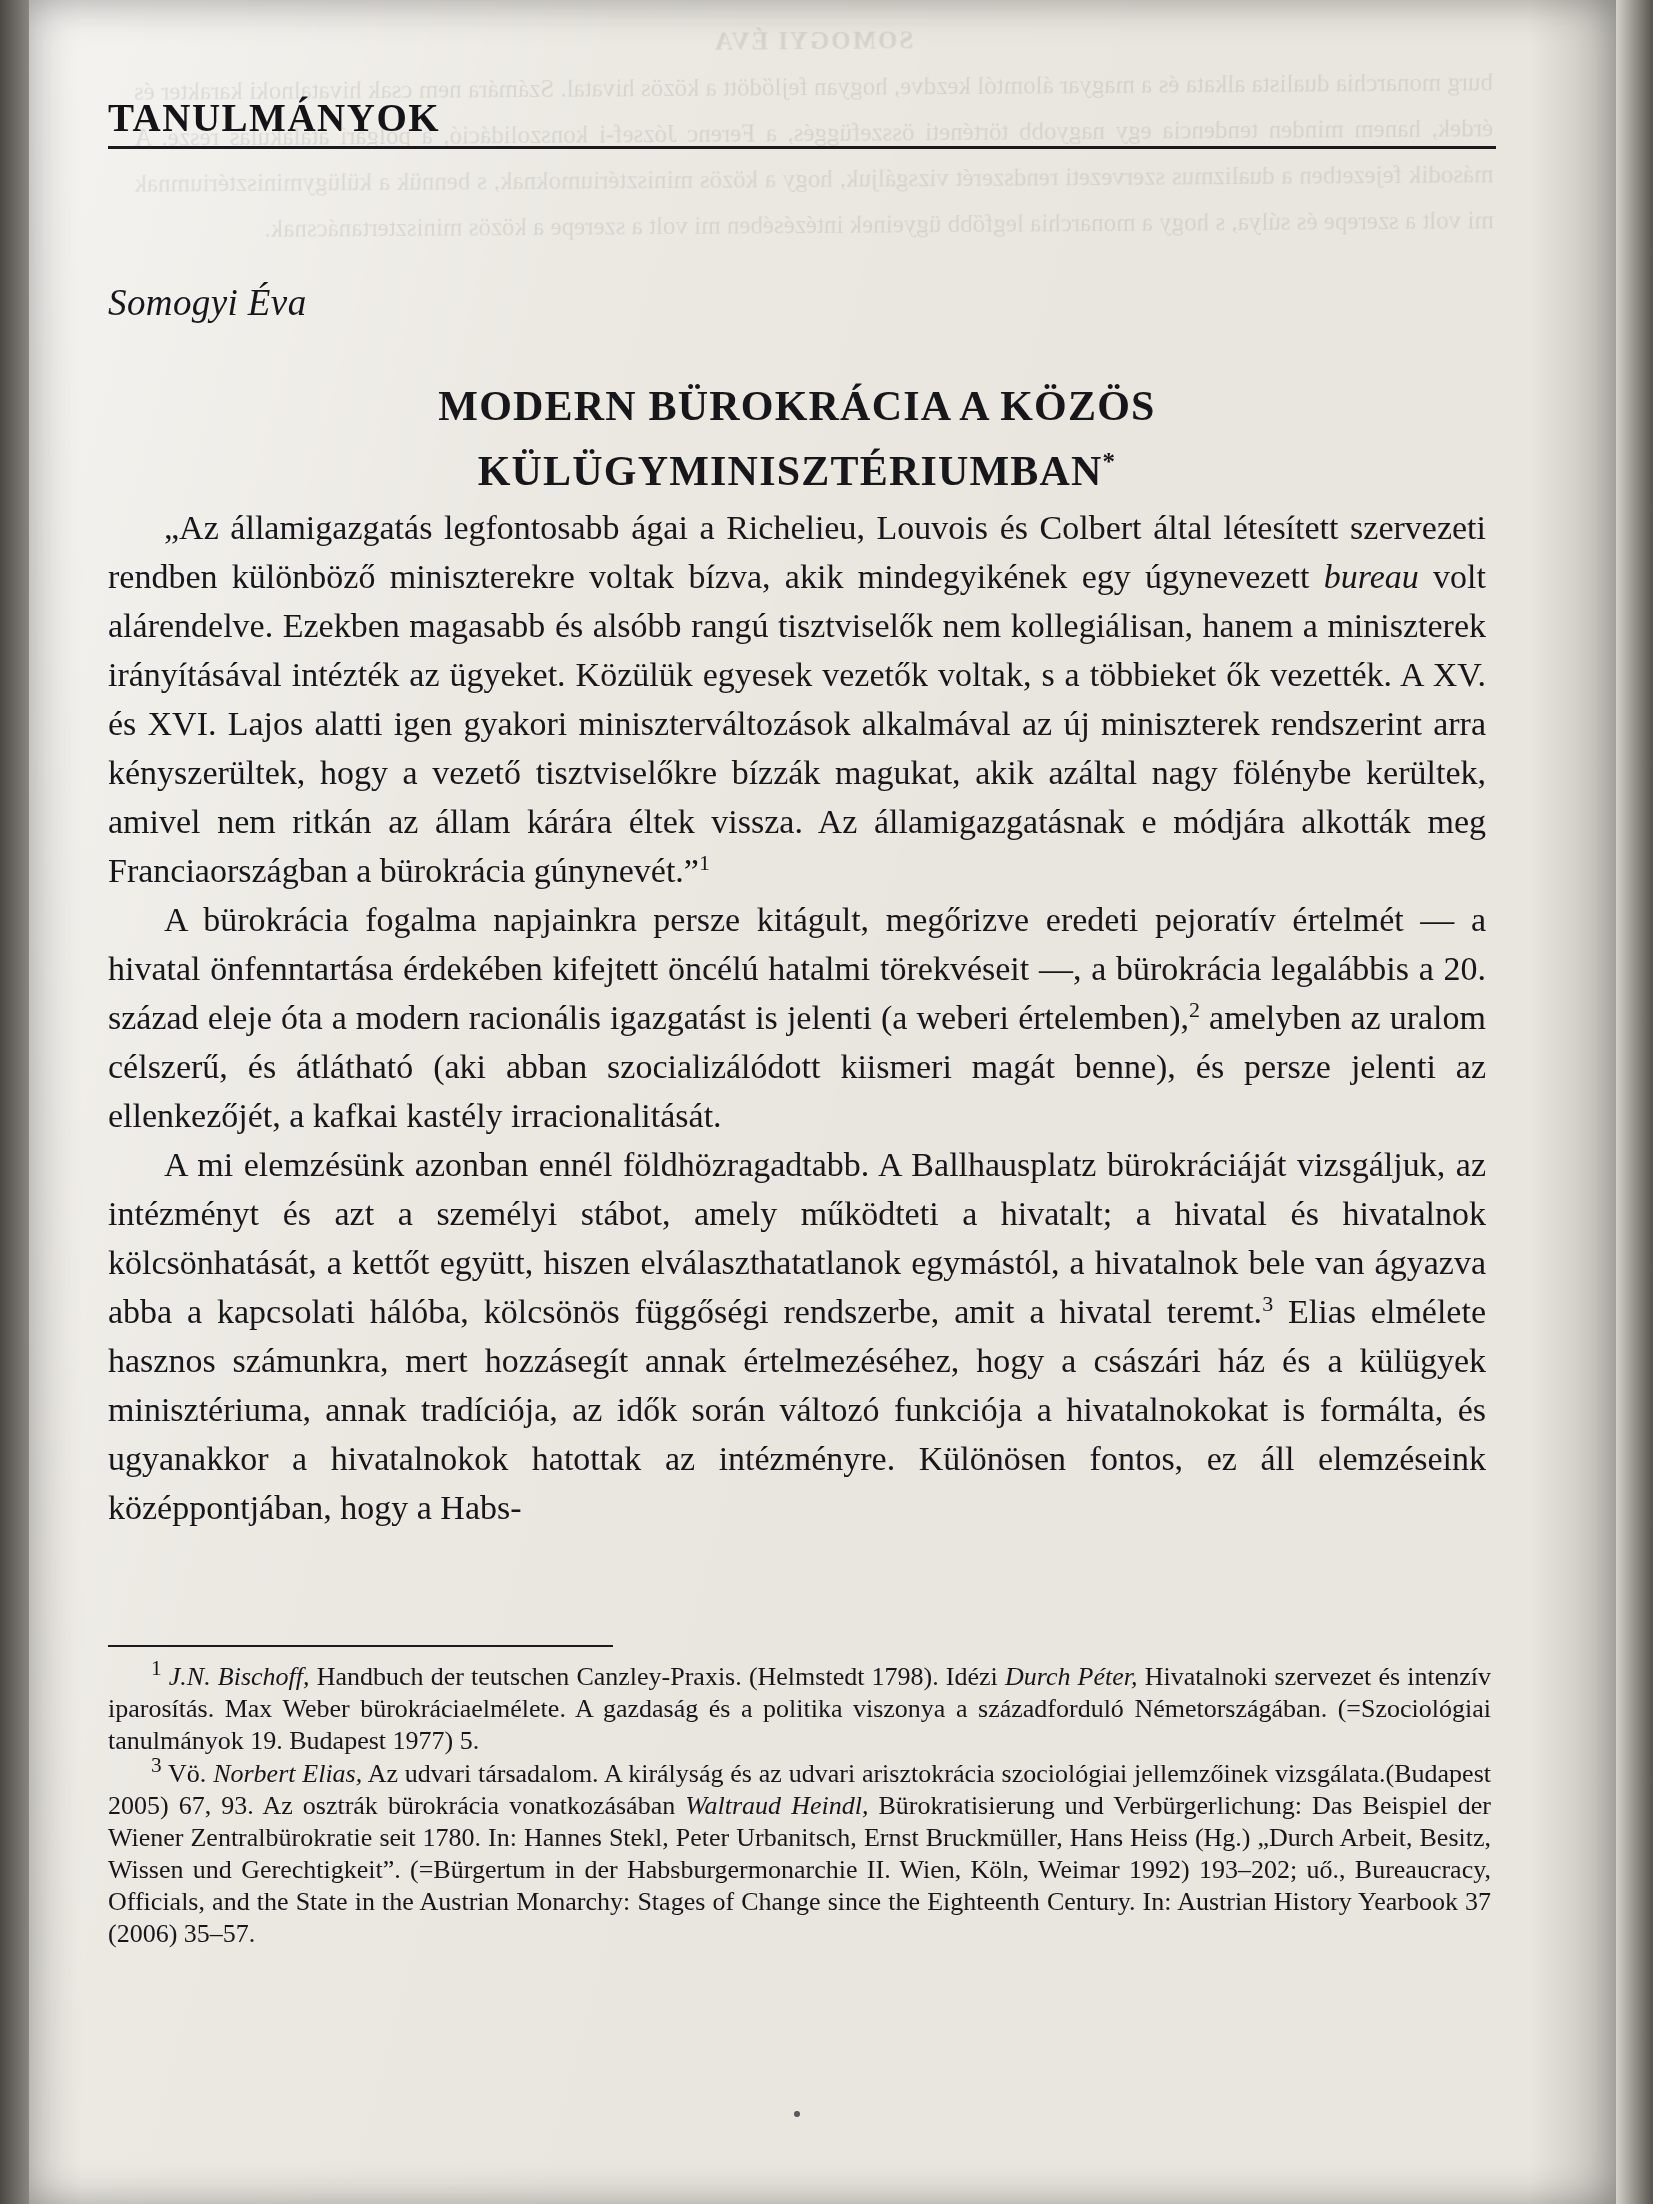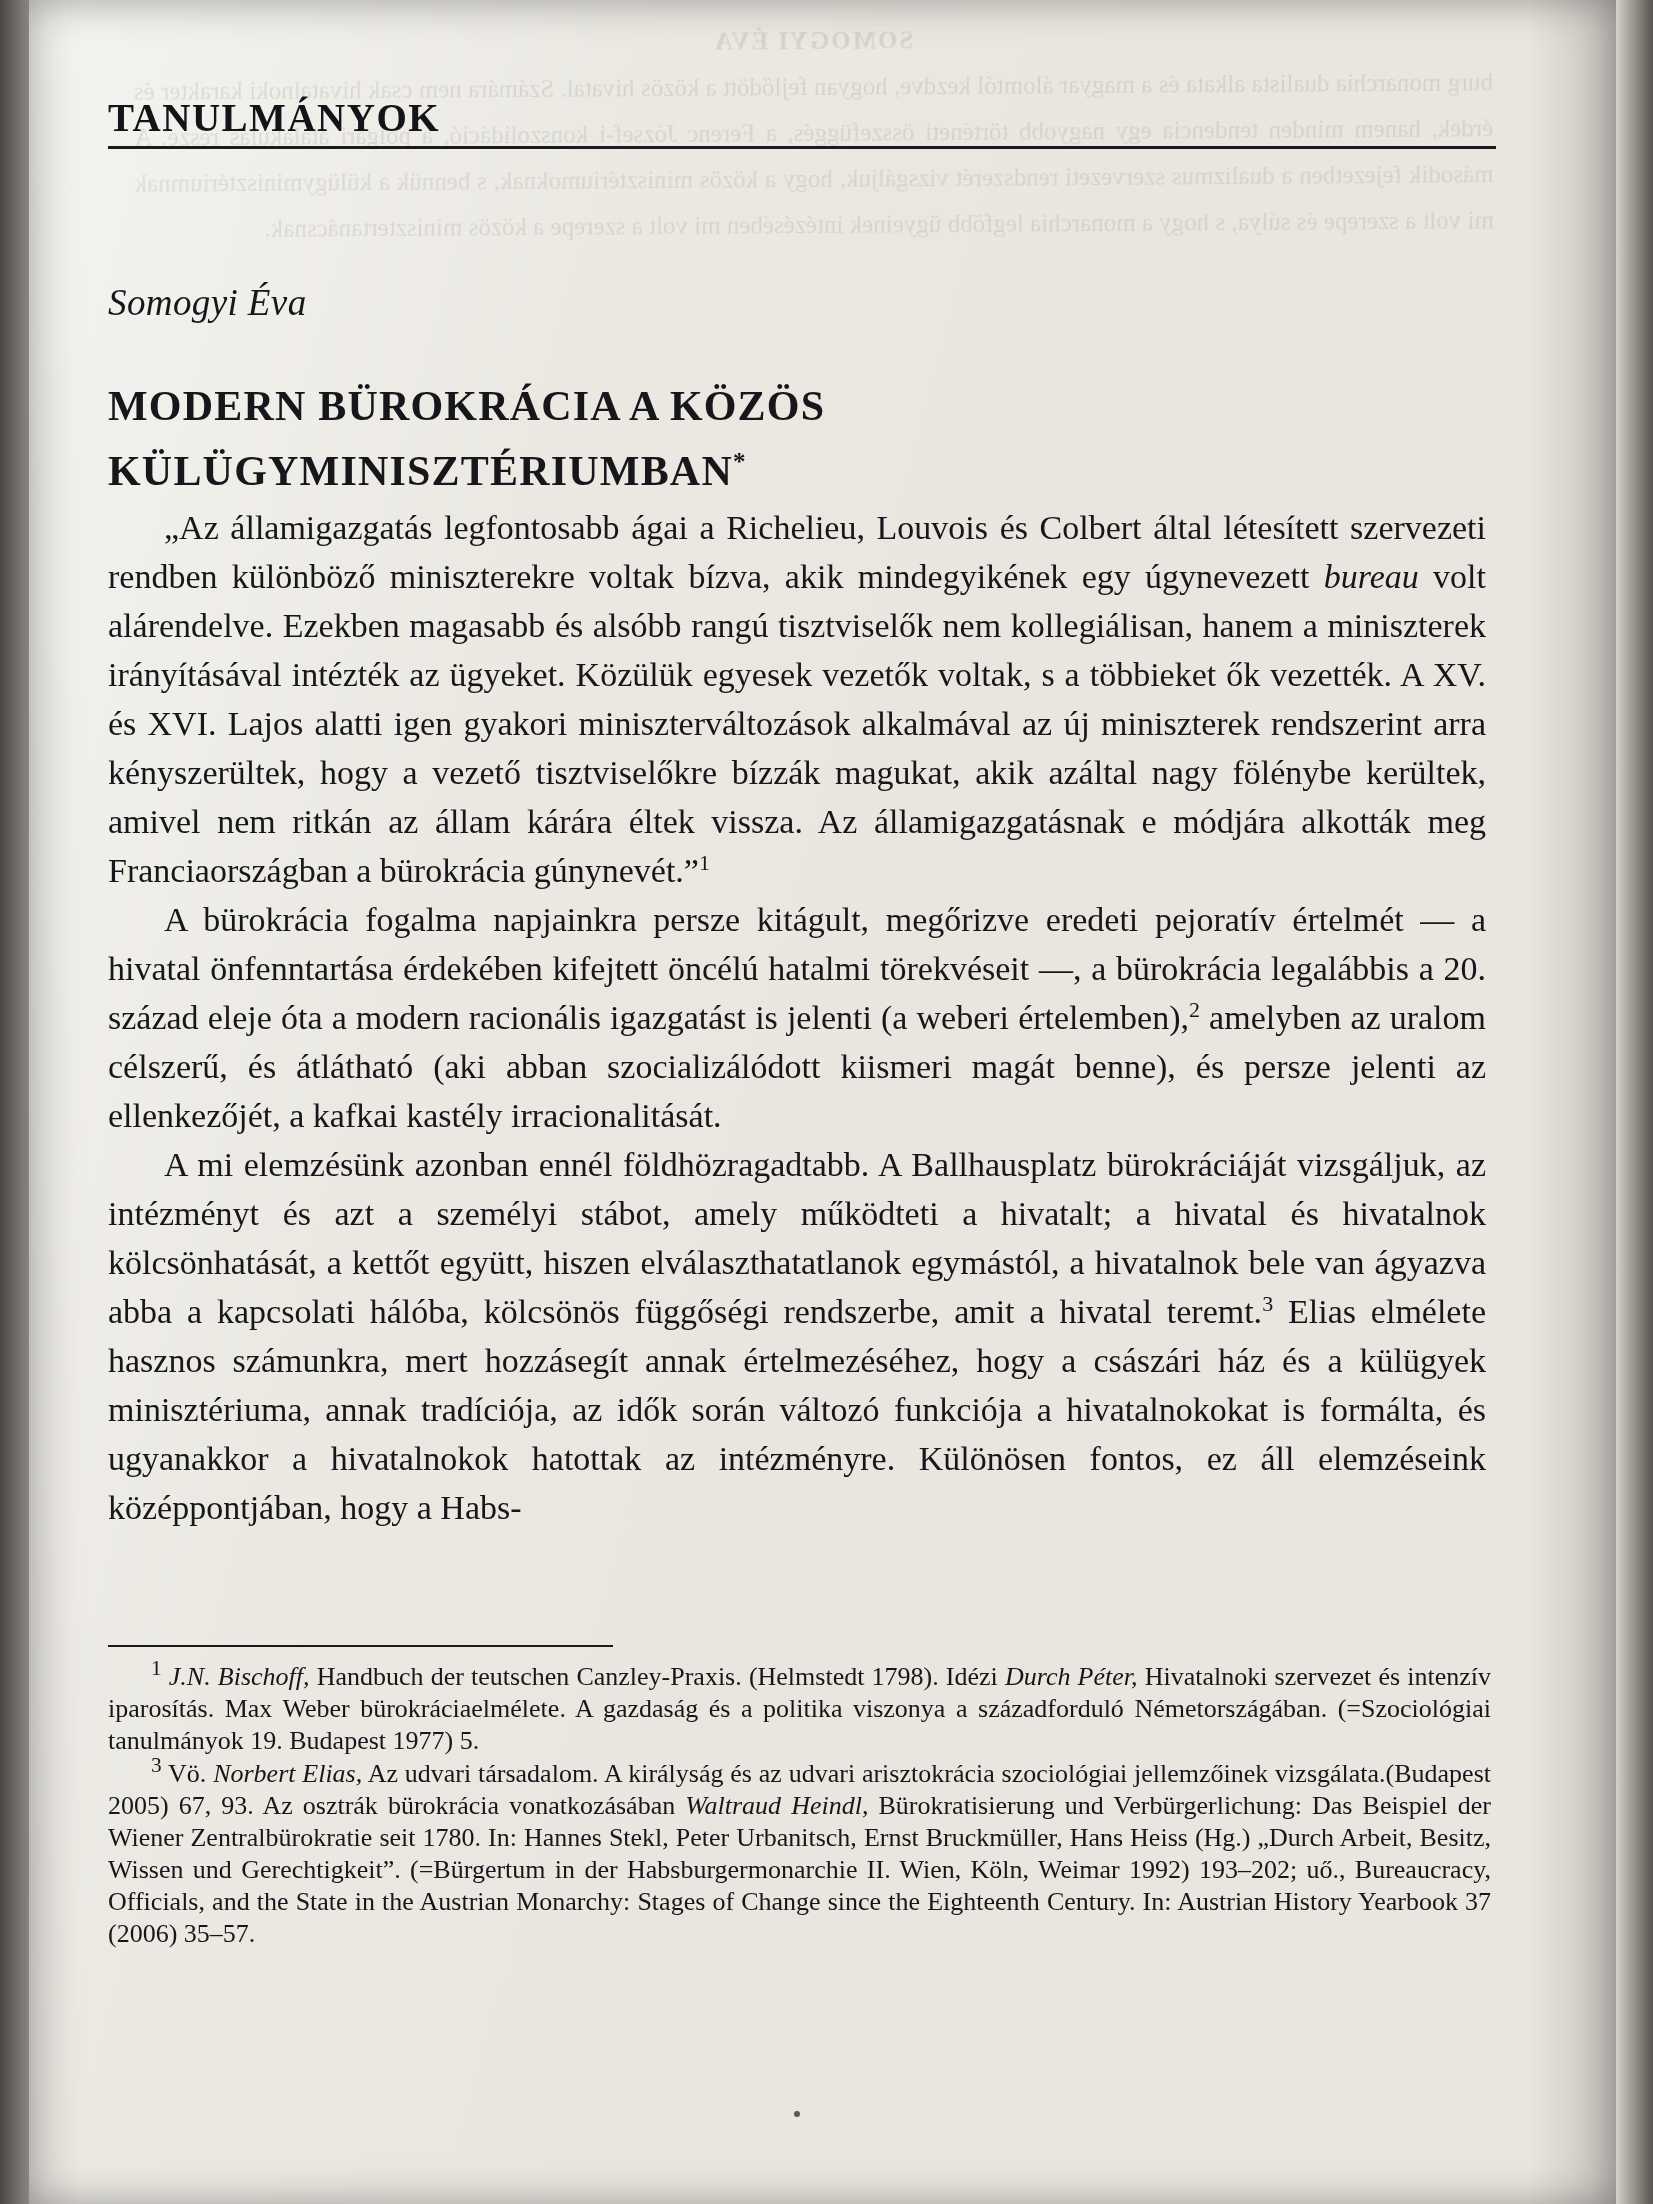--- a/index.html
+++ b/index.html
@@ -85,20 +85,21 @@
     font-size: 37px;
     font-style: italic;
     letter-spacing: 0.4px;
   }
 
   .title {
     position: absolute;
     left: 0;
     top: 378px;
     width: 1378px;
+    text-align: center;
     font-size: 42px;
     font-weight: 700;
     letter-spacing: 1.2px;
     line-height: 56px;
   }
   .title sup { font-size: 25px; font-weight: 700; vertical-align: super; }
 
   .body {
     position: absolute;
     left: 0;

